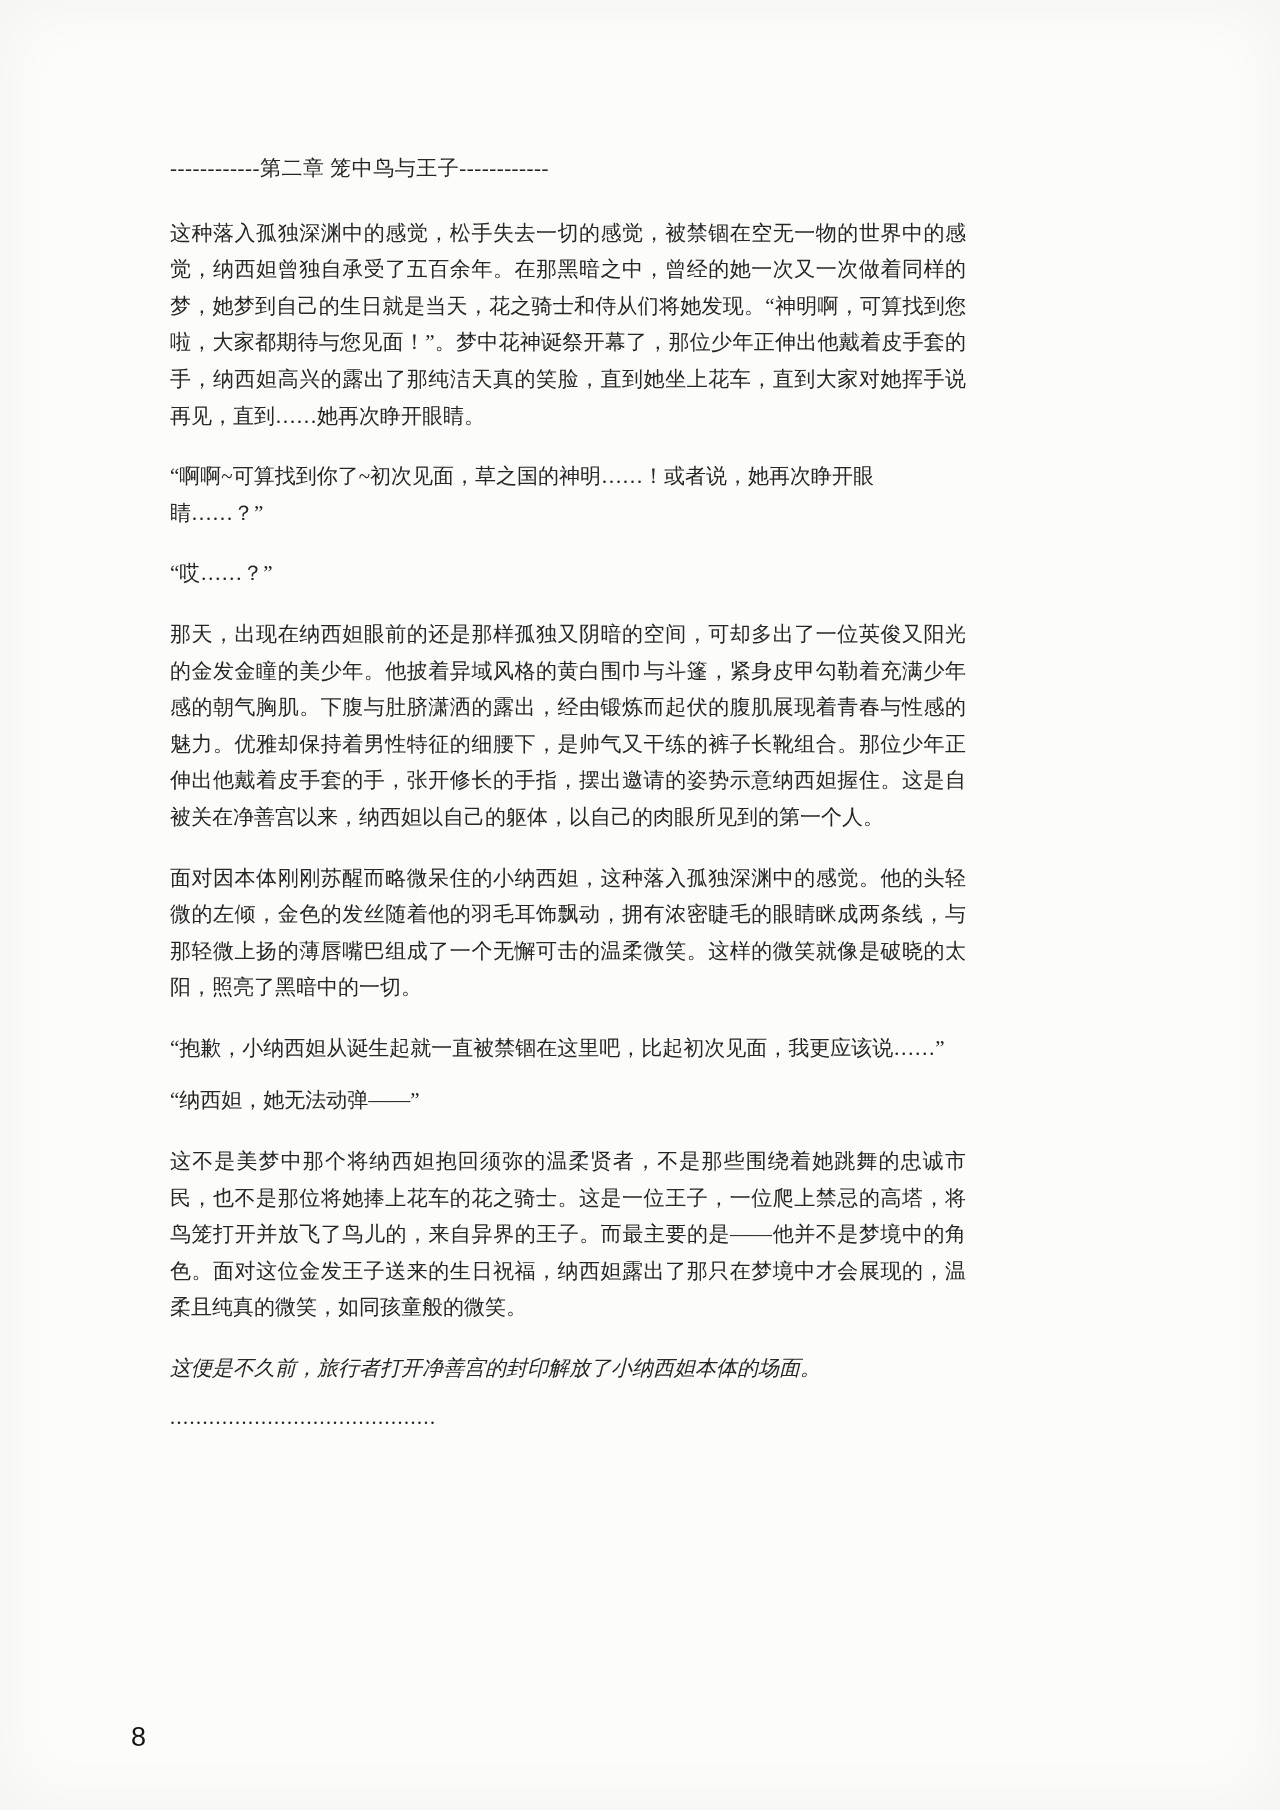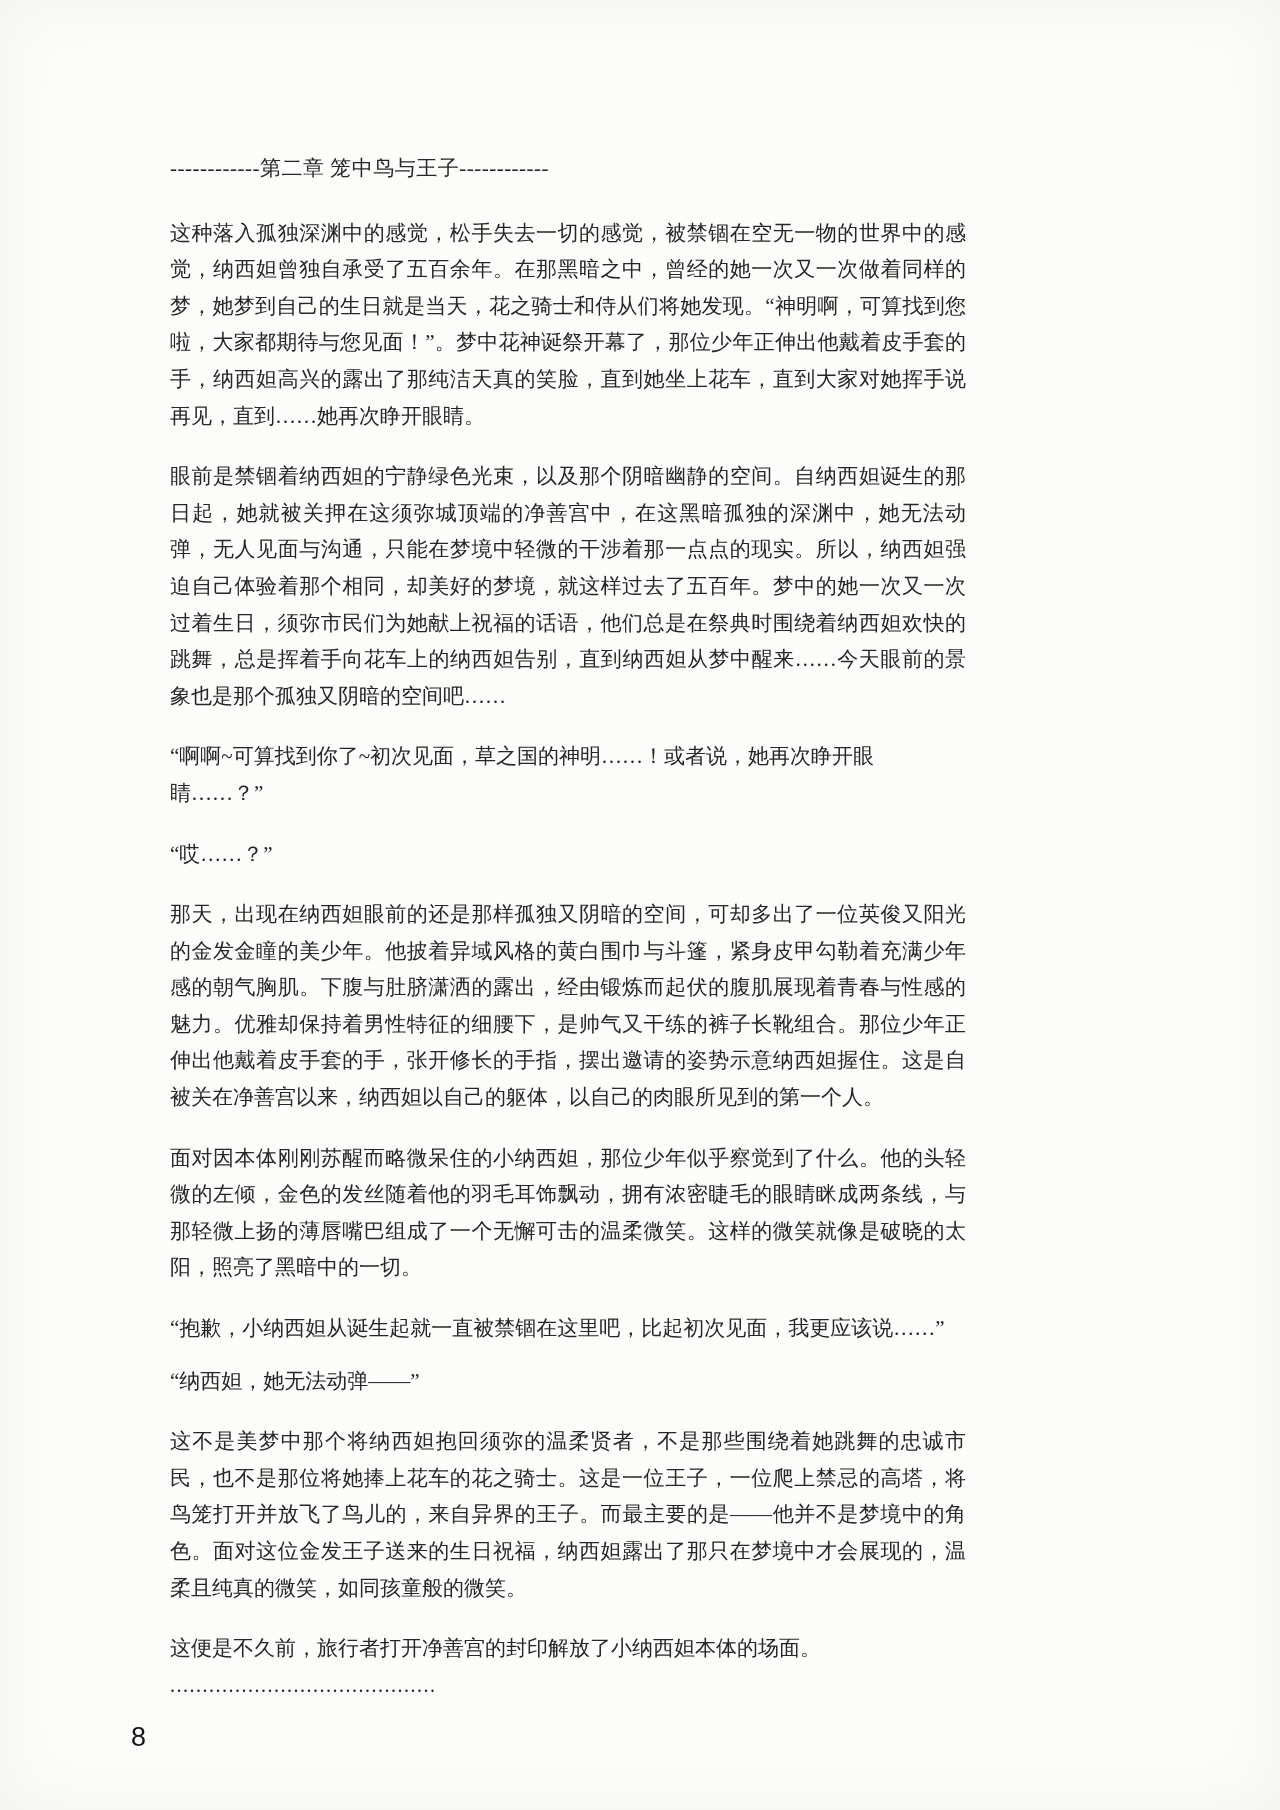--- a/index.html
+++ b/index.html
@@ -39,21 +39,22 @@
     text-align: left;
     letter-spacing: 0.5px;
   }
   p.quote {
     text-align: left;
   }
   p.quote-lead {
     margin-bottom: 16px;
   }
   p.para-last {
-    margin-bottom: 0;
+    margin-bottom: 12px;
+    font-style: italic;
   }
   p.dots-line {
     margin: 0;
     text-align: left;
     letter-spacing: 1.5px;
     font-size: 20px;
   }
   .page-number {
     position: absolute;
     left: 131px;
@@ -66,29 +67,28 @@
 </head>
 <body>
 
 <div class="page-sheet">
   <div class="page-content">
 
     <p class="chapter-heading">------------第二章 笼中鸟与王子------------</p>
 
     <p class="body-paragraph">这种落入孤独深渊中的感觉，松手失去一切的感觉，被禁锢在空无一物的世界中的感觉，纳西妲曾独自承受了五百余年。在那黑暗之中，曾经的她一次又一次做着同样的梦，她梦到自己的生日就是当天，花之骑士和侍从们将她发现。“神明啊，可算找到您啦，大家都期待与您见面！”。梦中花神诞祭开幕了，那位少年正伸出他戴着皮手套的手，纳西妲高兴的露出了那纯洁天真的笑脸，直到她坐上花车，直到大家对她挥手说再见，直到……她再次睁开眼睛。</p>
 
-    <p class="body-paragraph">眼前是禁锢着纳西妲的宁静绿色光束，以及那个阴暗幽静的空间。自纳西妲诞生的那日起，她就被关押在这须弥城顶端的净善宫中，在这黑暗孤独的深渊中，她无法动弹，无人见面与沟通，只能在梦境中轻微的干涉着那一点点的现实。所以，纳西妲强迫自己体验着那个相同，却美好的梦境，就这样过去了五百年。梦中的她一次又一次过着生日，须弥市民们为她献上祝福的话语，他们总是在祭典时围绕着纳西妲欢快的跳舞，总是挥着手向花车上的纳西妲告别，直到纳西妲从梦中醒来……今天眼前的景象也是那个孤独又阴暗的空间吧……</p>
 
     <p class="quote">“啊啊~可算找到你了~初次见面，草之国的神明……！或者说，她再次睁开眼睛……？”</p>
 
     <p class="quote">“哎……？”</p>
 
     <p class="body-paragraph">那天，出现在纳西妲眼前的还是那样孤独又阴暗的空间，可却多出了一位英俊又阳光的金发金瞳的美少年。他披着异域风格的黄白围巾与斗篷，紧身皮甲勾勒着充满少年感的朝气胸肌。下腹与肚脐潇洒的露出，经由锻炼而起伏的腹肌展现着青春与性感的魅力。优雅却保持着男性特征的细腰下，是帅气又干练的裤子长靴组合。那位少年正伸出他戴着皮手套的手，张开修长的手指，摆出邀请的姿势示意纳西妲握住。这是自被关在净善宫以来，纳西妲以自己的躯体，以自己的肉眼所见到的第一个人。</p>
 
-    <p class="body-paragraph">面对因本体刚刚苏醒而略微呆住的小纳西妲，那位少年似乎察觉到了什么。他的头轻微的左倾，金色的发丝随着他的羽毛耳饰飘动，拥有浓密睫毛的眼睛眯成两条线，与那轻微上扬的薄唇嘴巴组成了一个无懈可击的温柔微笑。这样的微笑就像是破晓的太阳，照亮了黑暗中的一切。</p>
+    <p class="body-paragraph">面对因本体刚刚苏醒而略微呆住的小纳西妲，这种落入孤独深渊中的感觉。他的头轻微的左倾，金色的发丝随着他的羽毛耳饰飘动，拥有浓密睫毛的眼睛眯成两条线，与那轻微上扬的薄唇嘴巴组成了一个无懈可击的温柔微笑。这样的微笑就像是破晓的太阳，照亮了黑暗中的一切。</p>
 
     <p class="quote quote-lead">“抱歉，小纳西妲从诞生起就一直被禁锢在这里吧，比起初次见面，我更应该说……”</p>
 
     <p class="quote">“纳西妲，她无法动弹——”</p>
 
     <p class="body-paragraph">这不是美梦中那个将纳西妲抱回须弥的温柔贤者，不是那些围绕着她跳舞的忠诚市民，也不是那位将她捧上花车的花之骑士。这是一位王子，一位爬上禁忌的高塔，将鸟笼打开并放飞了鸟儿的，来自异界的王子。而最主要的是——他并不是梦境中的角色。面对这位金发王子送来的生日祝福，纳西妲露出了那只在梦境中才会展现的，温柔且纯真的微笑，如同孩童般的微笑。</p>
 
 
     <p class="body-paragraph para-last">这便是不久前，旅行者打开净善宫的封印解放了小纳西妲本体的场面。</p>
 

